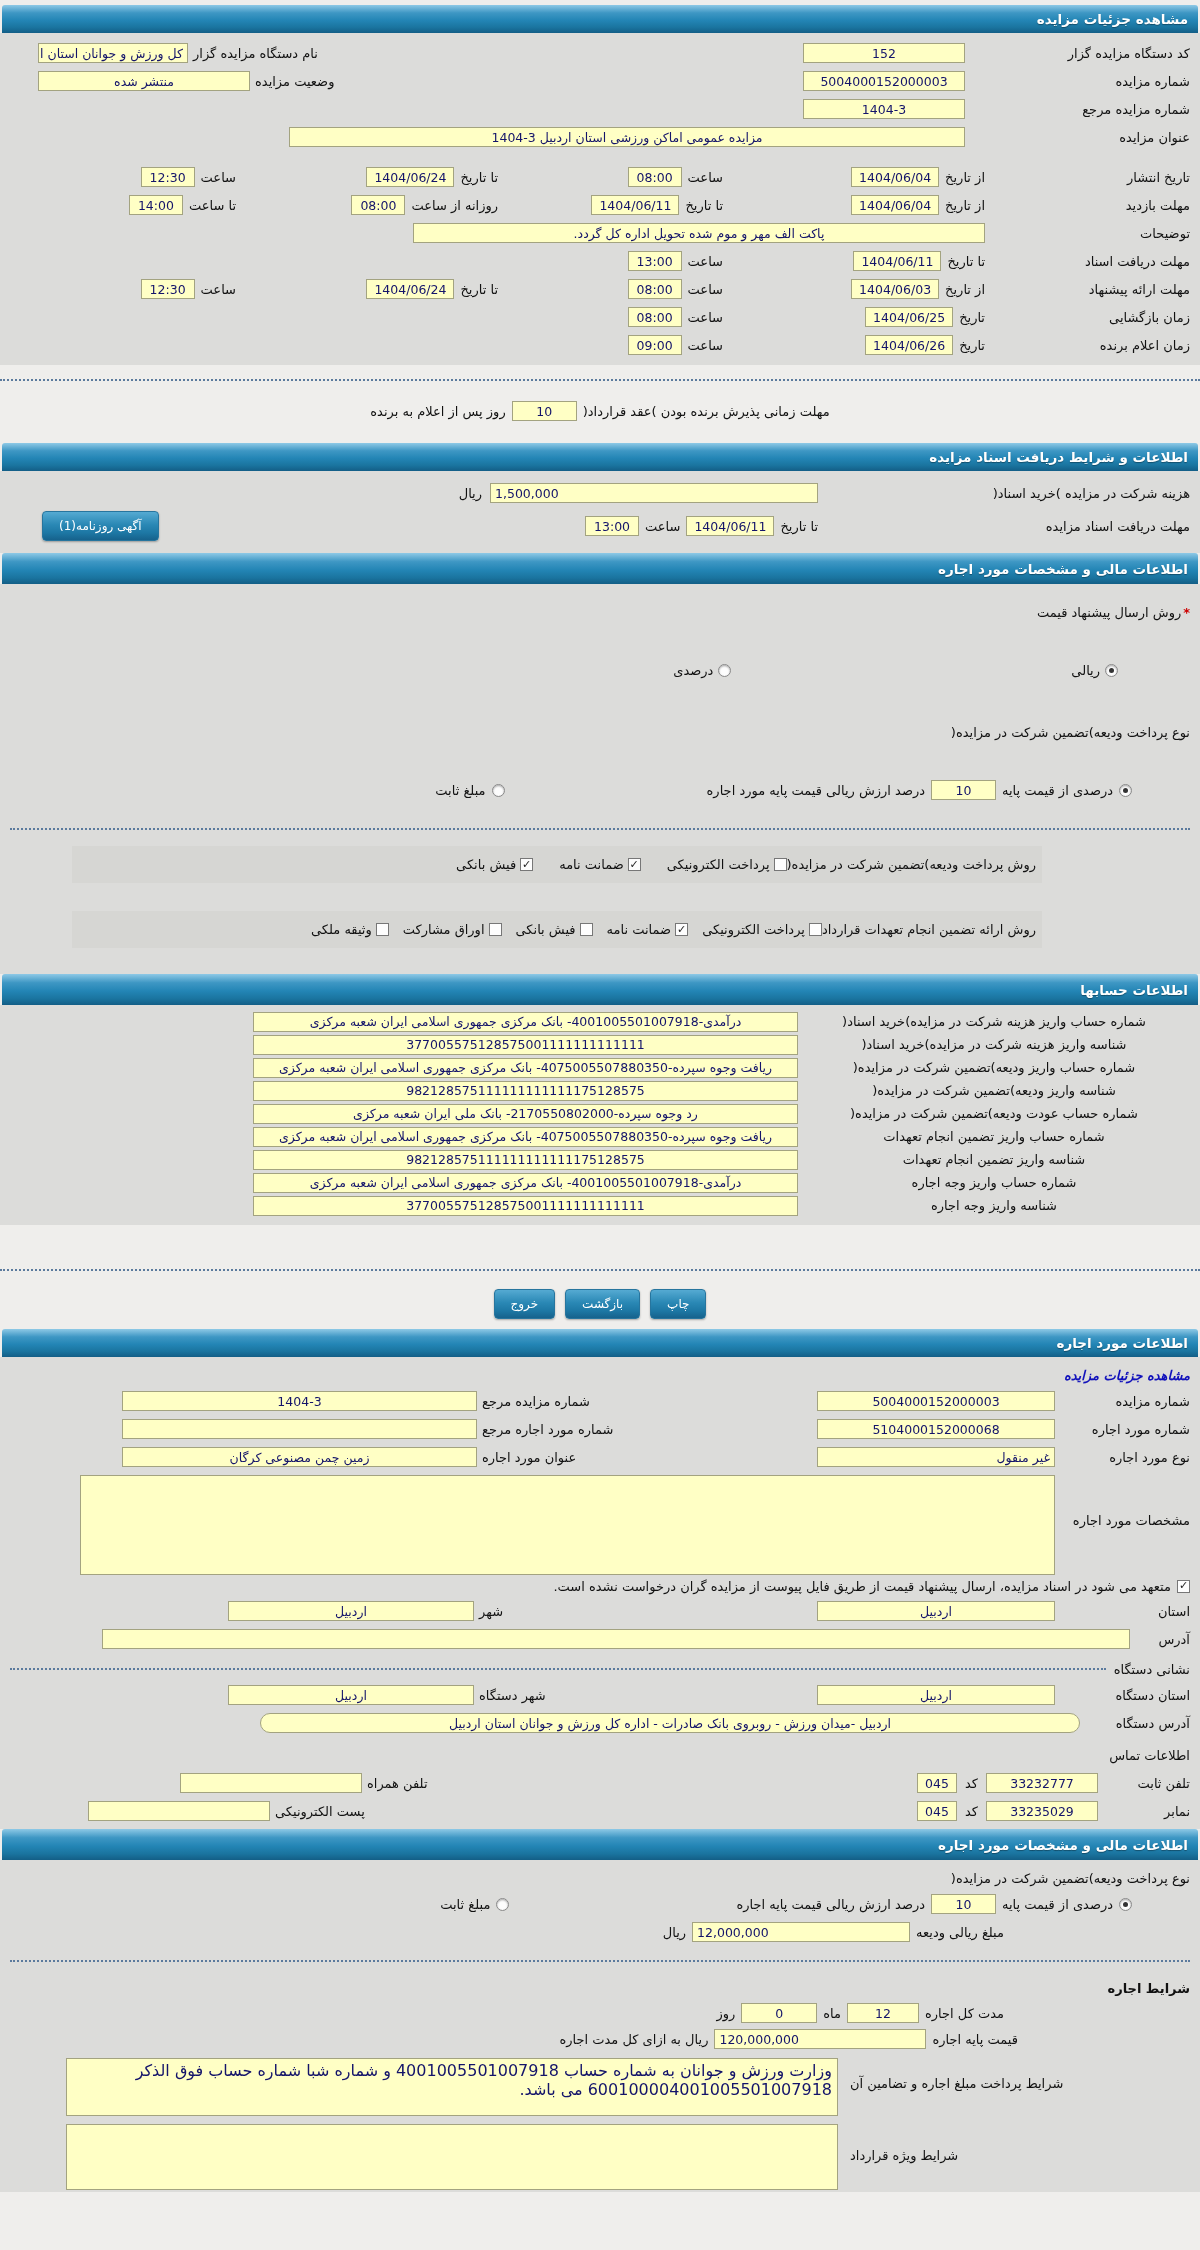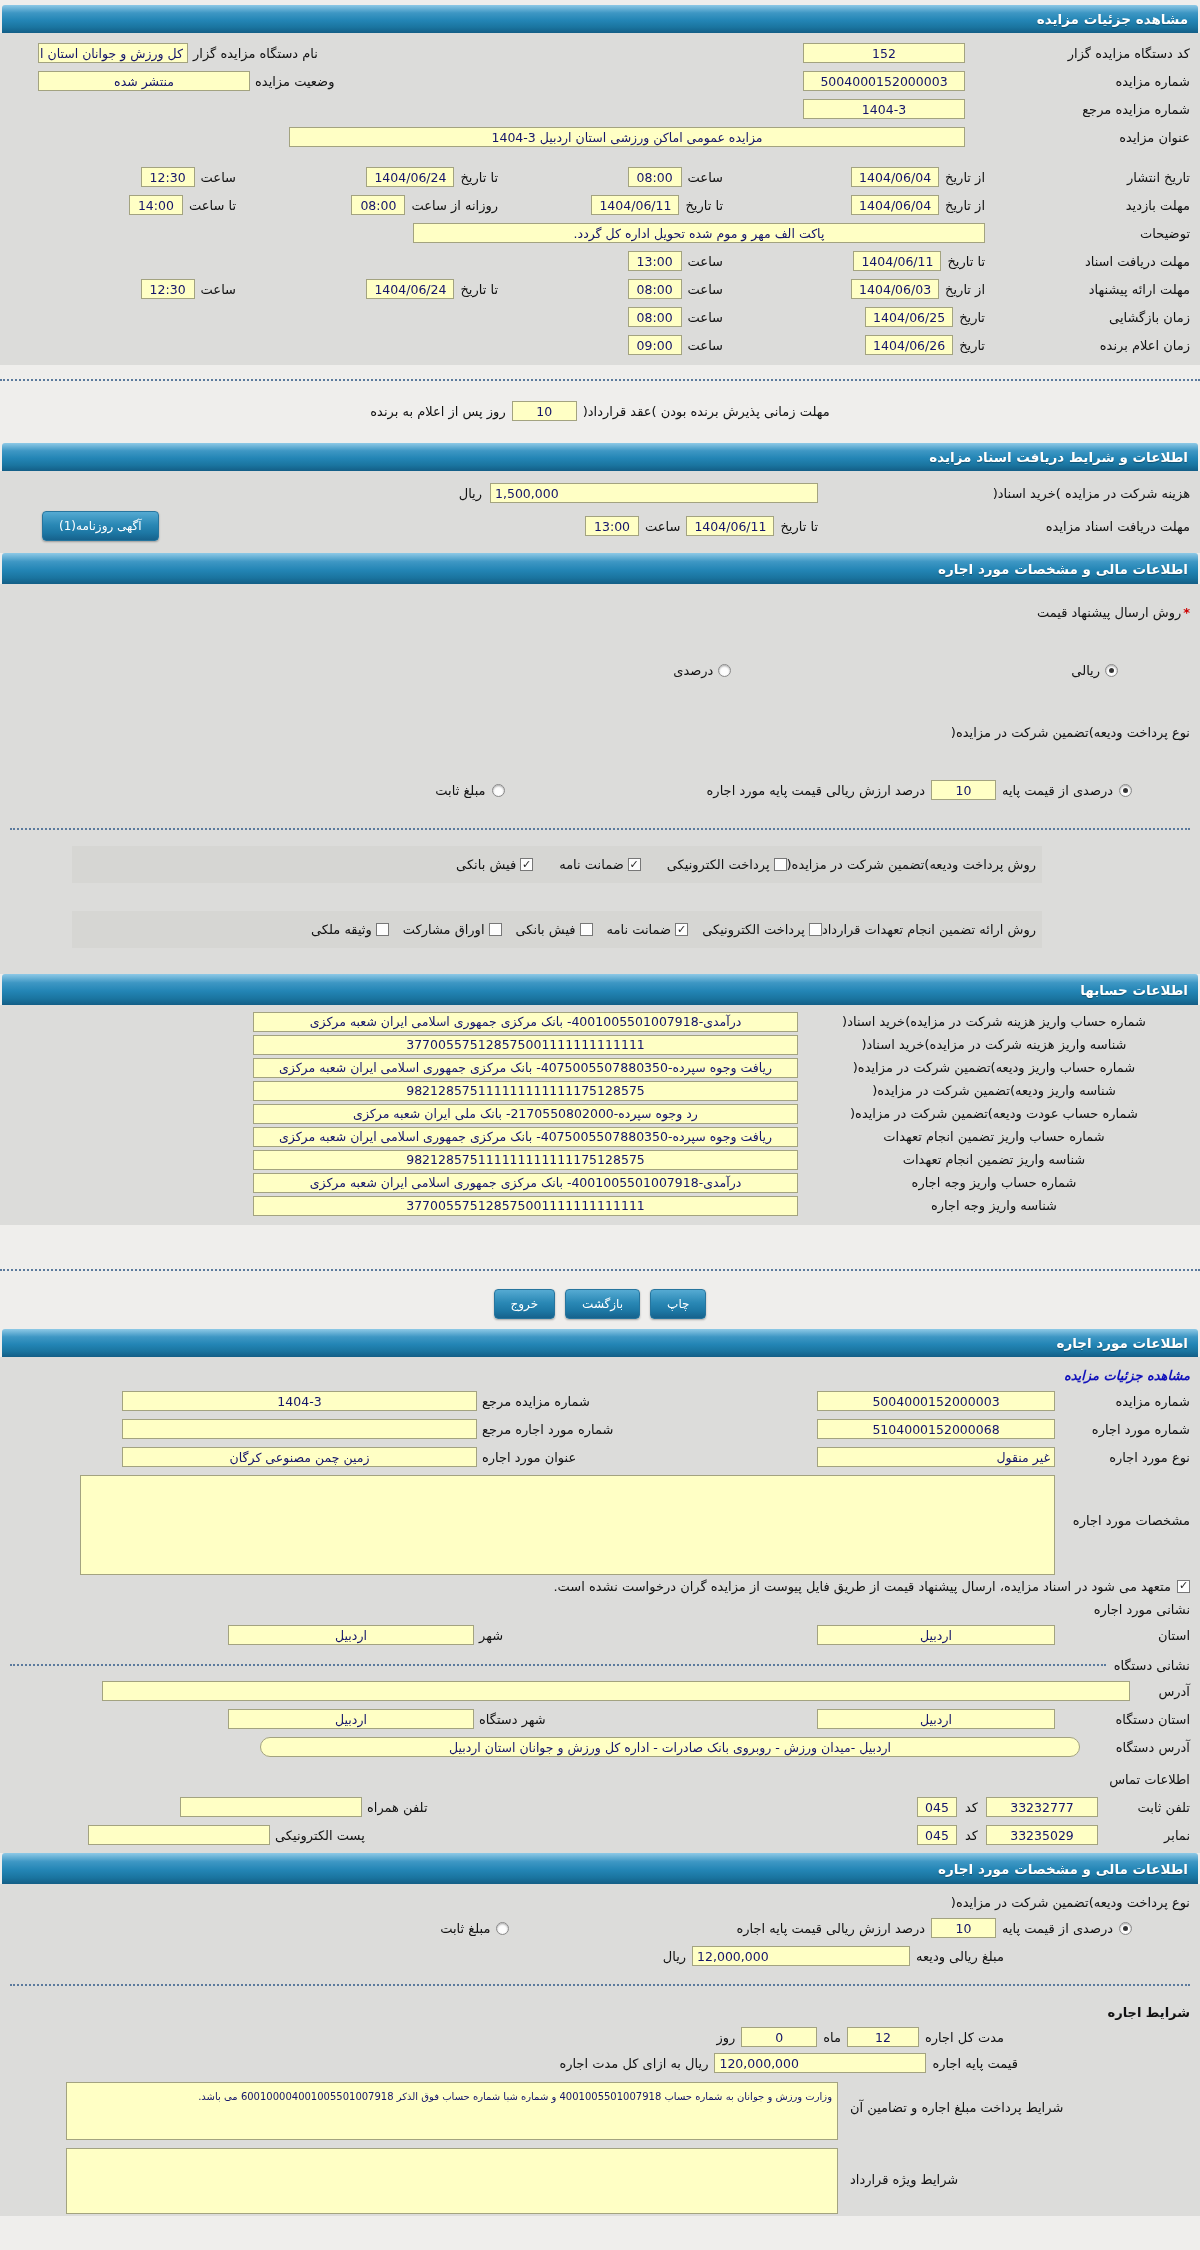--- a/index.html
+++ b/index.html
@@ -27,21 +27,21 @@
     display:inline-flex;align-items:center;justify-content:center;
     background:#ffffc5;border:1px solid #a3a380;
     height:20px;font-size:12.5px;color:#14146a;
     box-sizing:border-box;padding:0 4px;overflow:hidden;white-space:nowrap;
     flex:none;
   }
   .inp.num{justify-content:flex-end;}
   .inp.startal{justify-content:flex-start;}
   .ta{
     background:#ffffc5;border:1px solid #a3a380;box-sizing:border-box;
-    font-size:10px;color:#14146a;padding:8px 5px;overflow:hidden;
+    font-size:16px;color:#14146a;padding:2px 5px;overflow:hidden;
   }
   .btn{
     display:inline-flex;align-items:center;justify-content:center;
     background:linear-gradient(180deg,#55aad2 0%,#2a88b5 45%,#1d77a4 75%,#16628c 100%);
     color:#fff;border:1px solid #27759e;border-radius:4px;
     padding:7px 16px;font-size:12px;white-space:nowrap;
     box-shadow:0 1px 2px rgba(0,0,0,.3);cursor:pointer;
   }
   .chk{
     width:13px;height:13px;background:#fdfdfd;border:1px solid #777;
@@ -389,38 +389,35 @@
       </span>
     </div>
     <div style="display:flex;margin-top:4px;">
       <span class="lbl" style="width:135px;padding-top:38px;box-sizing:border-box;">مشخصات مورد اجاره</span>
       <div class="ta" style="flex:1;height:100px;margin-left:70px;"></div>
     </div>
     <div class="frow" style="min-height:22px;gap:6px;">
       <span class="chk on"></span>
       <span class="lbl">متعهد می شود در اسناد مزایده، ارسال پیشنهاد قیمت از طریق فایل پیوست از مزایده گران درخواست نشده است.</span>
     </div>
-    <div class="frow" style="min-height:24px;">
-      <span class="lbl">نشانی مورد اجاره</span>
-    </div>
     <div class="frow">
       <span class="lbl lblF">استان</span>
       <span class="inp inpF">اردبیل</span>
       <span class="pairL" style="margin-left:218px;">
         <span class="lbl">شهر</span>
         <span class="inp" style="width:246px;">اردبیل</span>
       </span>
     </div>
+    <div class="frow">
+      <span class="lbl" style="width:60px;">آدرس</span>
+      <span class="inp" style="flex:1;margin-left:92px;"></span>
+    </div>
     <div class="frow" style="min-height:24px;margin-top:4px;">
       <span class="lbl">نشانی دستگاه</span>
       <span class="dotline" style="flex:1;margin-right:8px;"></span>
-    </div>
-    <div class="frow">
-      <span class="lbl" style="width:60px;">آدرس</span>
-      <span class="inp" style="flex:1;margin-left:92px;"></span>
     </div>
     <div class="frow">
       <span class="lbl lblF">استان دستگاه</span>
       <span class="inp inpF">اردبیل</span>
       <span class="pairL" style="margin-left:218px;">
         <span class="lbl">شهر دستگاه</span>
         <span class="inp" style="width:246px;">اردبیل</span>
       </span>
     </div>
     <div class="frow">

